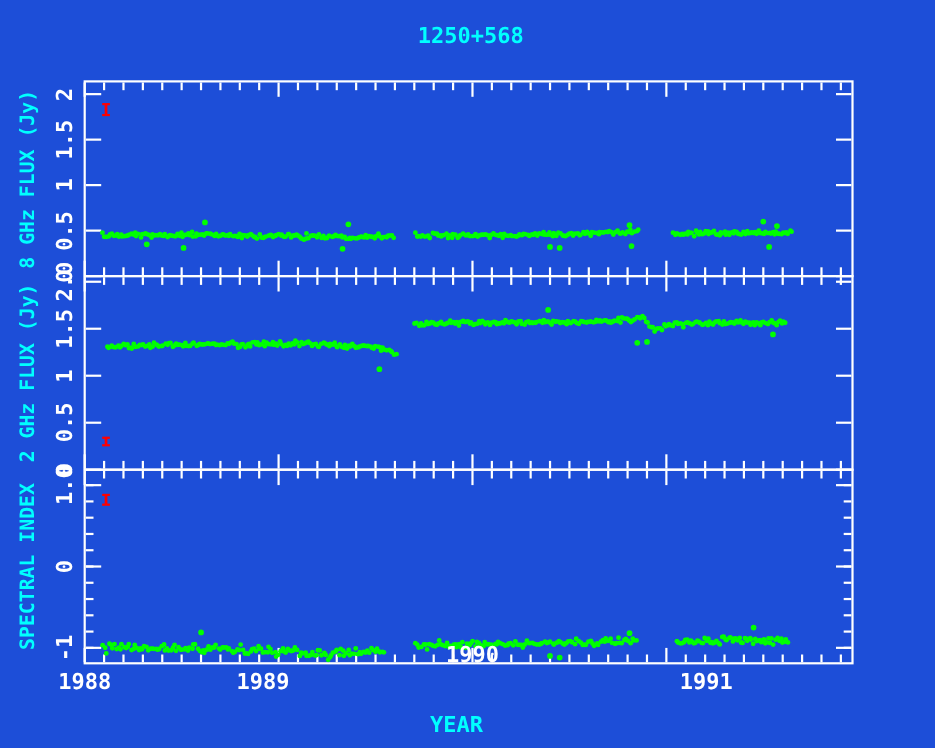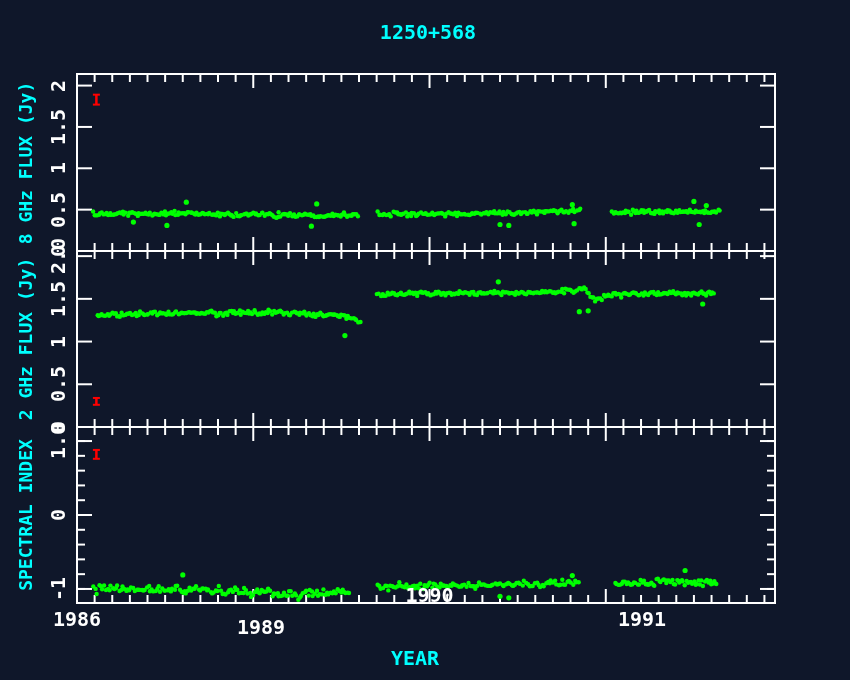--- a/index.html
+++ b/index.html
@@ -1,16 +1,16 @@
 <!DOCTYPE html>
 <html><head>
 <meta charset="utf-8">
 <style>
   html,body{margin:0;padding:0;background:#000;}
-  #screen{position:relative;width:850px;height:680px;background:#0f172a;overflow:hidden;
+  #screen{position:relative;width:850px;height:680px;background:#1d4ed8;overflow:hidden;
           font-family:"DejaVu Sans Mono", monospace;font-weight:bold;}
   #plot-svg{position:absolute;left:0;top:0;}
   .hlabel{position:absolute;transform:translate(-50%,-50%);white-space:nowrap;}
   .vlabel{position:absolute;transform:translate(-50%,-50%) rotate(-90deg);white-space:nowrap;}
   .cyan{color:#00ffff;}
   .white{color:#ffffff;}
   .f20{font-size:20px;letter-spacing:0px;}
   .f18{font-size:18px;}
 </style>
 </head>
@@ -1426,18 +1426,18 @@
       <div class="vlabel white f20" style="left: 58px; top: 126.935px;">1.5</div>
       <div class="vlabel white f20" style="left: 58px; top: 85.5794px;">2</div>
       <div class="vlabel white f20" style="left: 58px; top: 427px;">0</div>
       <div class="vlabel white f20" style="left: 58px; top: 384.282px;">0.5</div>
       <div class="vlabel white f20" style="left: 58px; top: 341.563px;">1</div>
       <div class="vlabel white f20" style="left: 58px; top: 298.845px;">1.5</div>
       <div class="vlabel white f20" style="left: 58px; top: 256.126px;">2.0</div>
       <div class="vlabel white f20" style="left: 58px; top: 588.95px;">-1</div>
       <div class="vlabel white f20" style="left: 58px; top: 515px;">0</div>
       <div class="vlabel white f20" style="left: 58px; top: 441.05px;">1.0</div>
-      <div class="hlabel white f20" style="left: 77px; top: 619px;">1986</div>
-      <div class="hlabel white f20" style="left: 261px; top: 619px; margin-top: 8px;">1989</div>
+      <div class="hlabel white f20" style="left: 77px; top: 619px;">1988</div>
+      <div class="hlabel white f20" style="left: 239px; top: 619px;">1989</div>
       <div class="hlabel white f20" style="left: 429.525px; top: 595px;">1990</div>
       <div class="hlabel white f20" style="left: 642px; top: 619px;">1991</div>
     </div>
 </div>
 
 </body></html>

